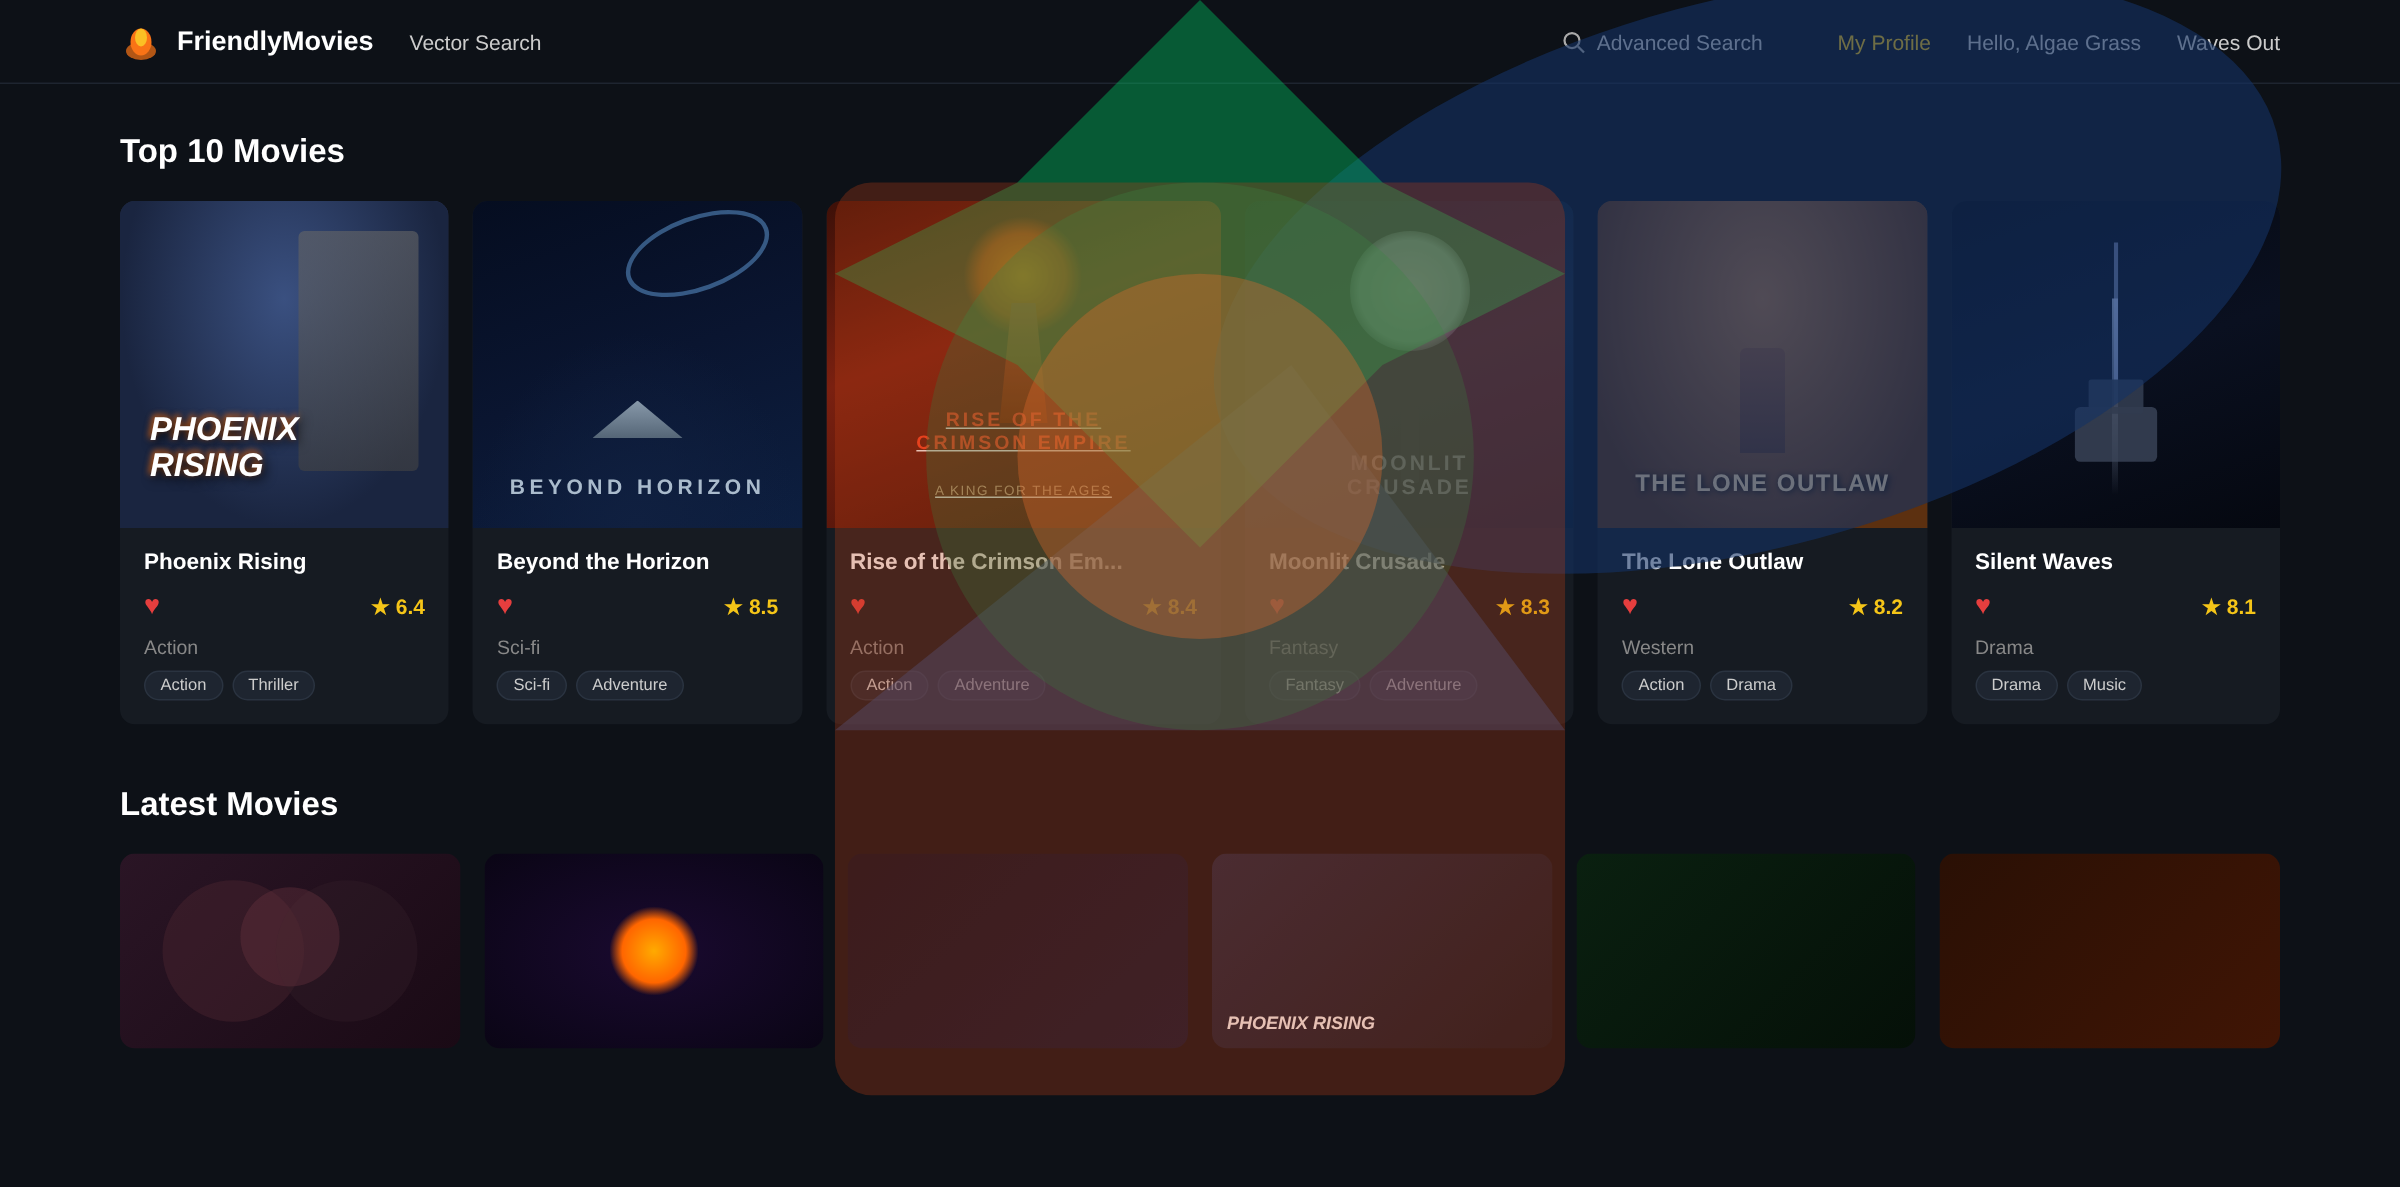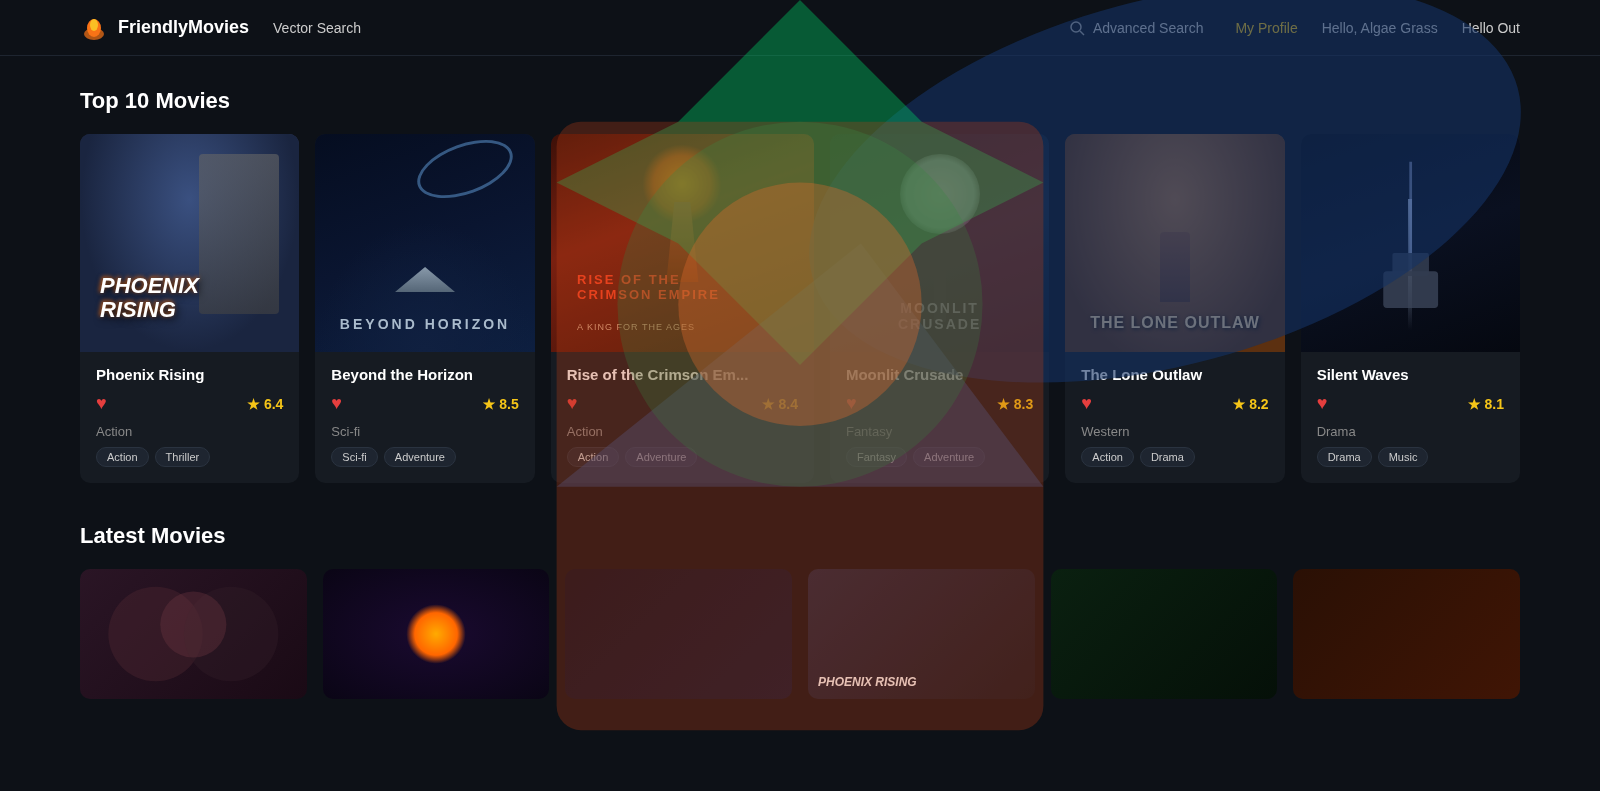--- a/index.html
+++ b/index.html
@@ -50,21 +50,21 @@
       cursor: pointer;
     }
     .search-icon-wrap {
       display: flex;
       align-items: center;
     }
     .nav-right {
       display: flex;
       align-items: center;
       gap: 24px;
-      margin-left: 32px;
+      margin-left: 50px;
     }
     .nav-my-profile {
       color: #f5c518;
       font-size: 14px;
       cursor: pointer;
     }
     .nav-hello {
       color: #cccccc;
       font-size: 14px;
     }
@@ -209,22 +209,23 @@
       width: 80px;
       height: 80px;
       background: radial-gradient(circle, #ff6600 0%, #cc3300 50%, transparent 70%);
       border-radius: 50%;
     }
     .poster-crimson .poster-title-block {
       position: absolute;
       bottom: 20px;
       left: 50%;
       transform: translateX(-50%);
-      text-align: left;
+      text-align: center;
       width: 80%;
+      text-decoration: underline;
     }
     .poster-crimson .poster-title-block .pt-line1 {
       font-size: 13px;
       font-weight: 900;
       color: #ff4422;
       text-transform: uppercase;
       letter-spacing: 2px;
       line-height: 1.1;
     }
     .poster-crimson .poster-title-block .pt-line2 {
@@ -476,21 +477,21 @@
       <svg width="16" height="16" viewBox="0 0 16 16" fill="none">
         <circle cx="7" cy="7" r="5" stroke="#aaa" stroke-width="1.5"></circle>
         <line x1="11" y1="11" x2="15" y2="15" stroke="#aaa" stroke-width="1.5"></line>
       </svg>
     </span>
     <span>Advanced Search</span>
   </div>
   <nav class="nav-right">
     <span class="nav-my-profile">My Profile</span>
     <span class="nav-hello">Hello, Algae Grass</span>
-    <span class="nav-signout">Hello Out</span>
+    <span class="nav-signout">Waves Out</span>
   </nav>
 </header>
 
 <main class="main-content">
 
   <section>
     <h2 class="section-title">Top 10 Movies</h2>
 
     <div class="movies-row">
 

